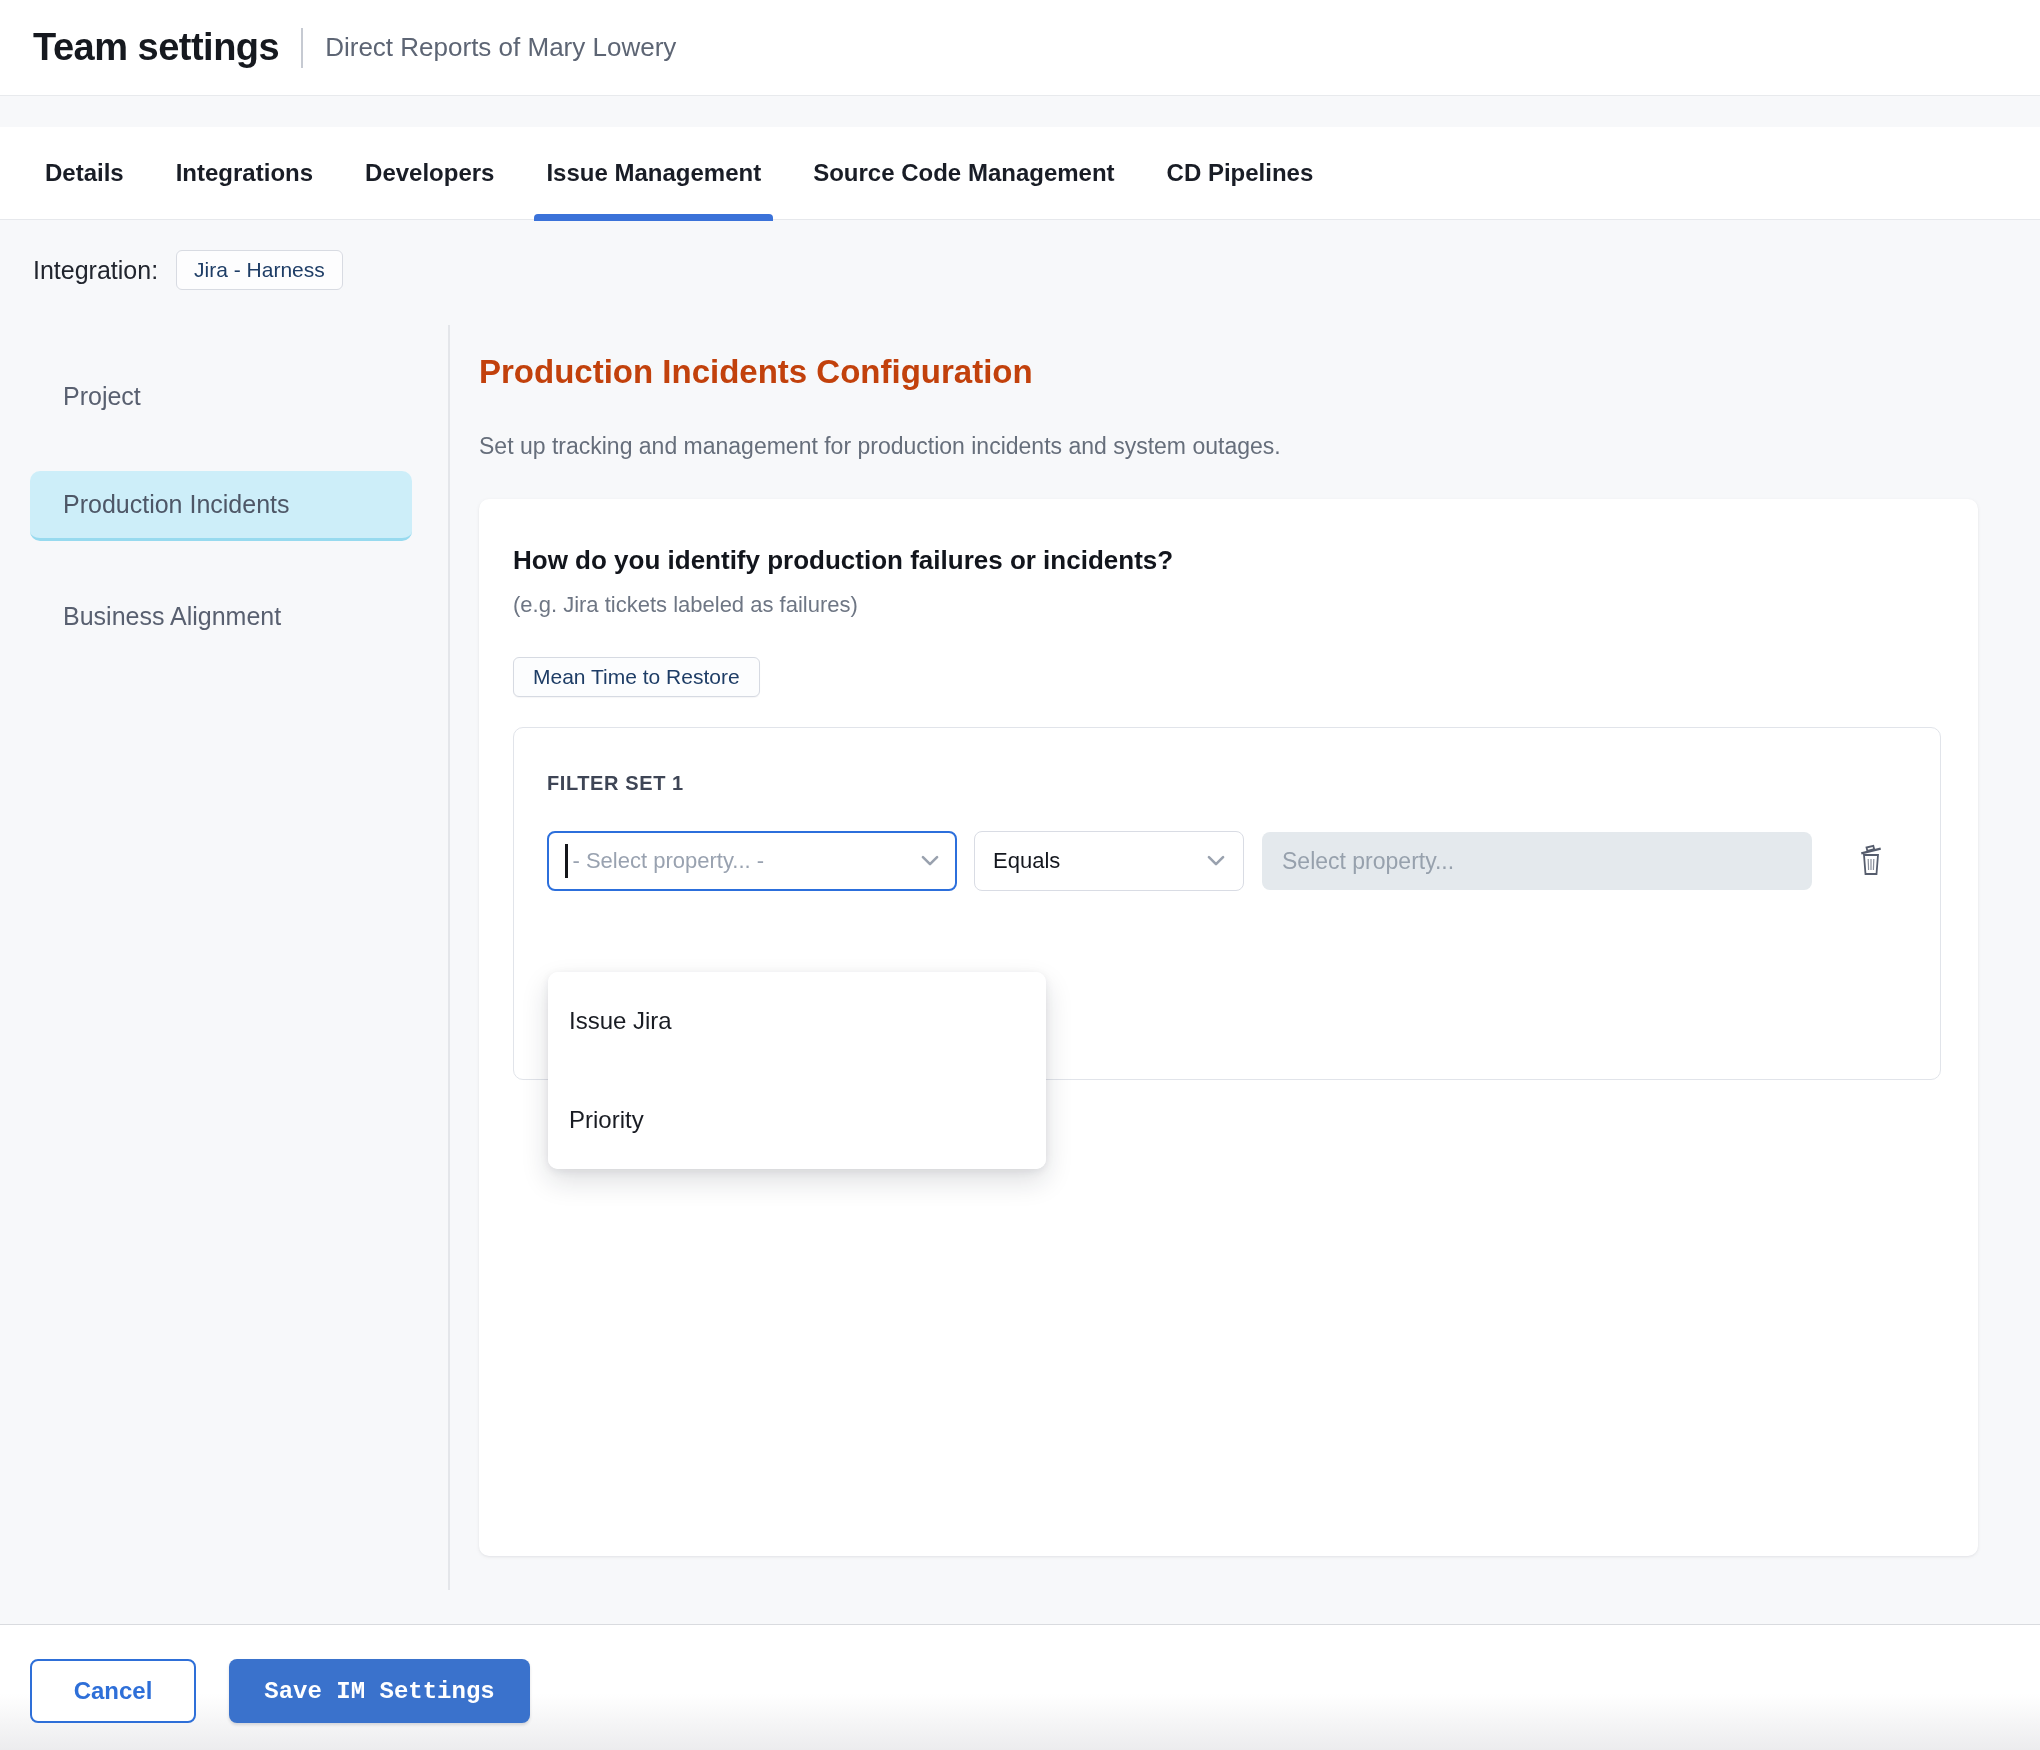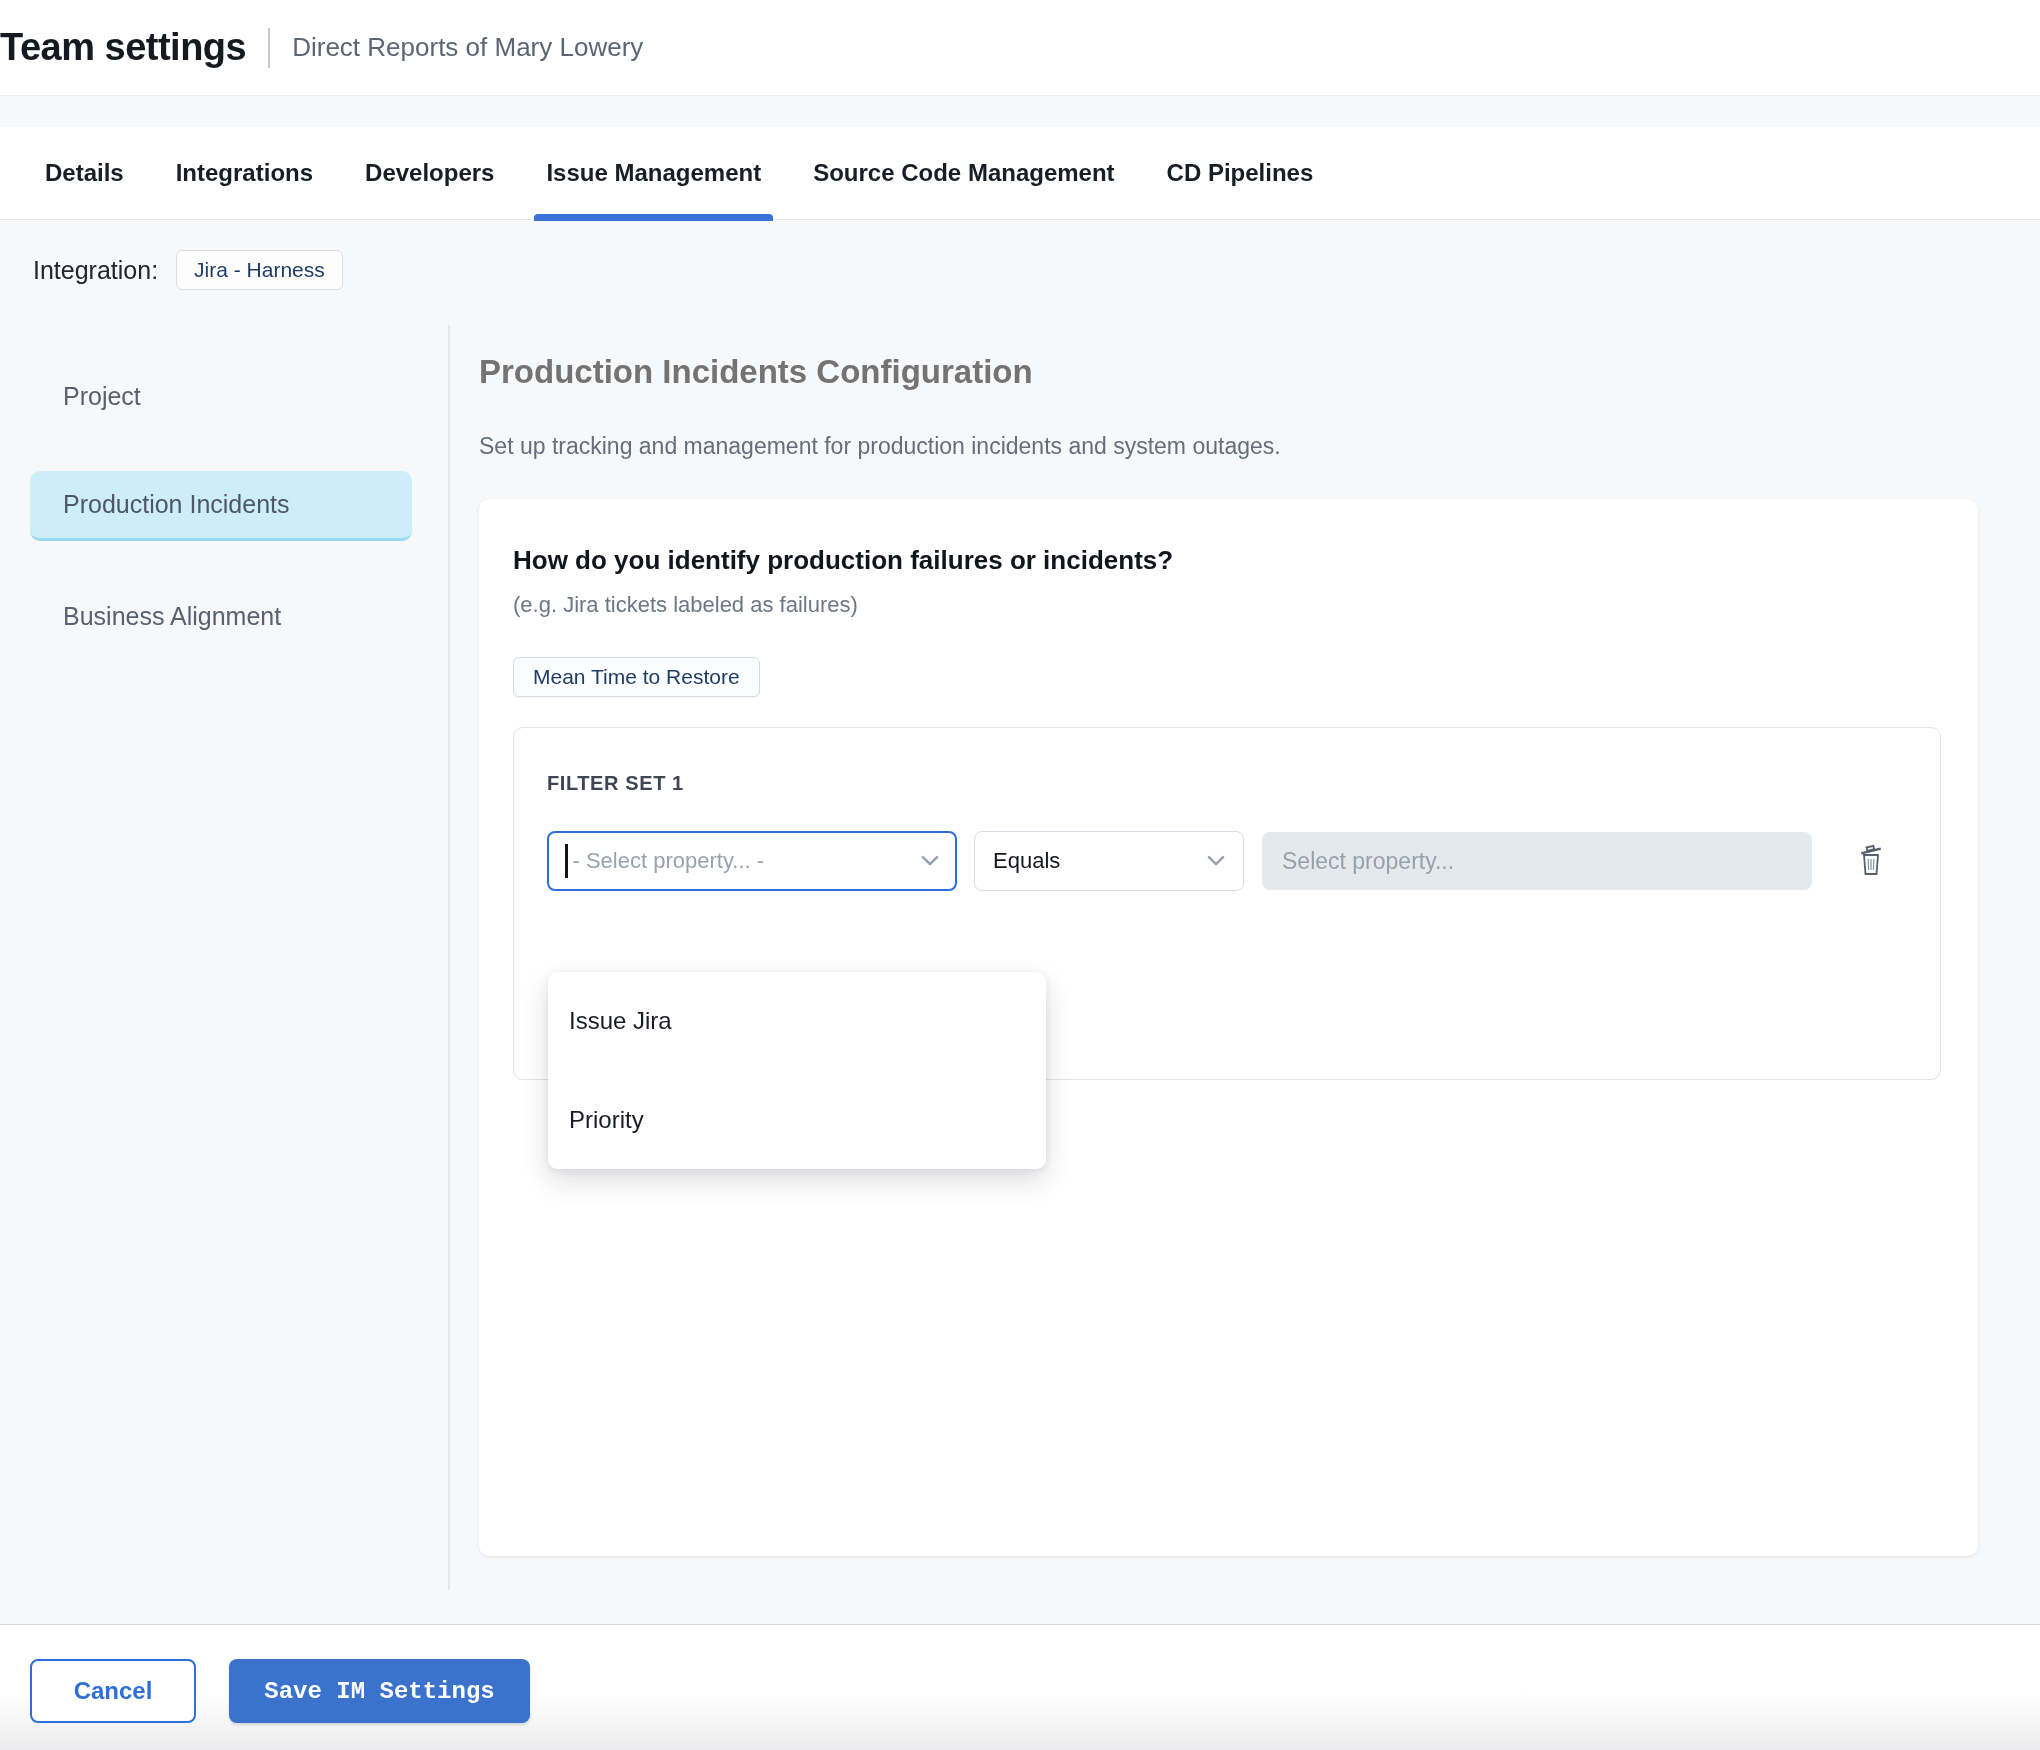--- a/index.html
+++ b/index.html
@@ -9,21 +9,21 @@
     font-family: "Liberation Sans", sans-serif;
     background: #f7f8fa;
     overflow: hidden;
     color: #1a1d26;
   }
 
   
   .header {
     position: absolute; top: 0; left: 0; right: 0; height: 96px;
     background: #ffffff; border-bottom: 1px solid #e8eaed;
-    display: flex; align-items: center; 
+    display: flex; align-items: center; padding-left: 33px;
   }
   .page-title { font-size: 38px; font-weight: 700; color: #16191f; letter-spacing: -0.5px; }
   .title-sep { width: 2px; height: 40px; background: #c6cad2; margin: 0 22px 0 22px; }
   .page-subtitle { font-size: 26px; color: #5d6574; }
 
   
   .tabs {
     position: absolute; top: 127px; left: 0; right: 0; height: 93px;
     background: #ffffff; border-bottom: 1.5px solid #e6e8ec;
     display: flex; align-items: center; padding-left: 45px; gap: 52px;
@@ -62,21 +62,21 @@
   .side-item.selected {
     background: #cdeef9; border-bottom: 3px solid #97daef; color: #4e5767;
   }
   .v-divider {
     position: absolute; left: 448px; top: 325px; width: 2px; height: 1265px;
     background: #e4e6ea;
   }
 
   
   .main { position: absolute; left: 479px; top: 352px; width: 1499px; }
-  .section-title { font-size: 33px; font-weight: 700; color: #737373; line-height: 40px; }
+  .section-title { font-size: 33px; font-weight: 700; color: #c2410c; line-height: 40px; }
   .section-subtitle { font-size: 23px; color: #666e7b; line-height: 28px; margin-top: 40px; }
 
   .card {
     margin-top: 39px; width: 100%; height: 1057px;
     background: #ffffff; border-radius: 10px;
     box-shadow: 0 1px 4px rgba(20,24,40,0.06), 0 1px 2px rgba(20,24,40,0.04);
     padding: 45px 37px 0 34px;
   }
   .question { font-size: 26px; font-weight: 700; color: #12151c; line-height: 32px; }
   .hint { font-size: 22px; color: #6e7684; line-height: 28px; margin-top: 15px; }

